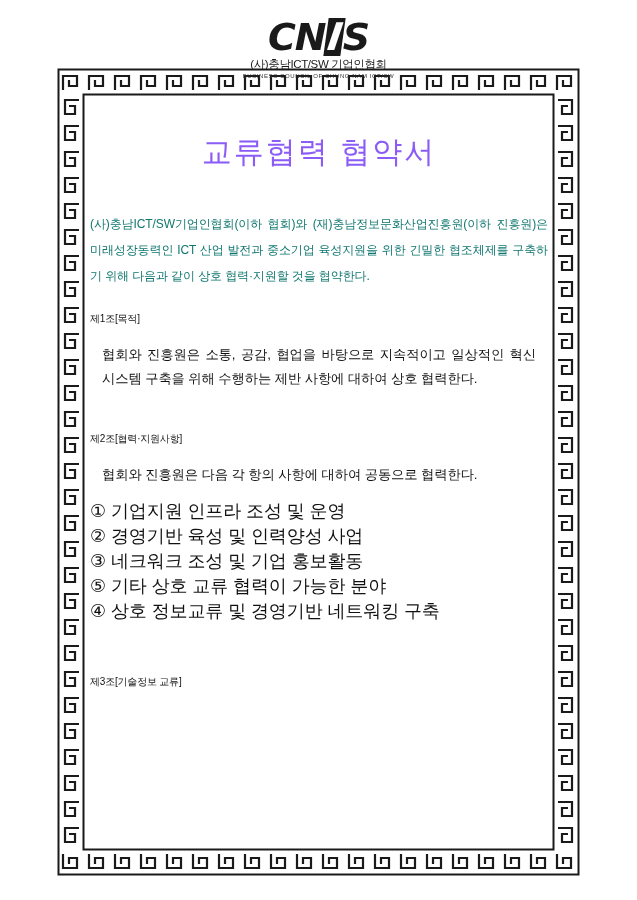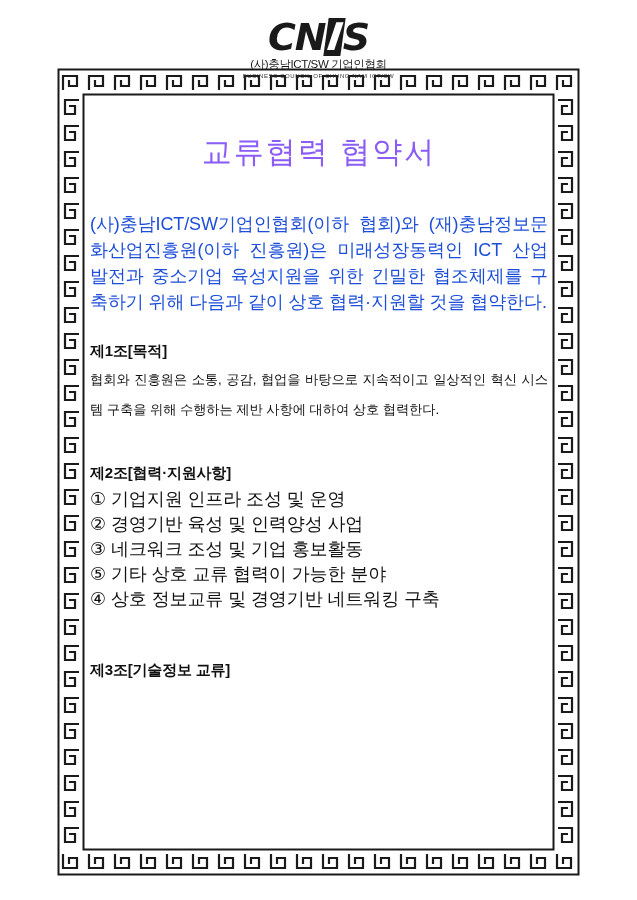--- a/index.html
+++ b/index.html
@@ -79,43 +79,43 @@
   .doc-title {
     text-align: center;
     font-size: 30px;
     font-weight: normal;
     letter-spacing: 2px;
     margin-top: 22px;
     margin-bottom: 38px;
     color: #8b5cf6;
   }
   .para {
-    font-size: 18px;
+    font-size: 12px;
     line-height: 26px;
     text-align: justify;
     text-justify: inter-character;
     letter-spacing: -0.1px;
-    margin: 0 0 18px 0;
-    color: #1d4ed8;
+    margin: 0 0 12px 0;
+    color: #0f766e;
   }
   .section {
     margin-bottom: 20px;
   }
   .section-head {
-    font-size: 15px;
-    font-weight: bold;
+    font-size: 10px;
+    font-weight: normal;
     line-height: 24px;
     margin: 0 0 2px 0;
     letter-spacing: -0.2px;
   }
   .section-body {
     font-size: 13.3px;
-    line-height: 30px;
+    line-height: 24px;
     letter-spacing: -0.1px;
-    margin: 0;
+    margin: 12px;
     text-align: justify;
   }
   .item {
     font-size: 18px;
     line-height: 25px;
     letter-spacing: -0.1px;
     margin: 0;
   }
   .item.indent-wrap {
     text-indent: 0;
@@ -271,20 +271,21 @@
 
   <div class="section">
     <p class="section-head">제1조[목적]</p>
     <p class="section-body">협회와 진흥원은 소통, 공감, 협업을 바탕으로 지속적이고 일상적인 혁신 시스템 구축을 위해 수행하는 제반 사항에 대하여 상호 협력한다.</p>
   </div>
 
   <div class="gap-md"></div>
 
   <div class="section">
     <p class="section-head">제2조[협력·지원사항]</p>
+    <p class="section-body">협회와 진흥원은 다음 각 항의 사항에 대하여 공동으로 협력한다.</p>
     <p class="item">
       <span class="num">①</span>
       <span>기업지원 인프라 조성 및 운영</span>
     </p>
     <p class="item">
       <span class="num">②</span>
       <span>경영기반 육성 및 인력양성 사업</span>
     </p>
     <p class="item">
       <span class="num">③</span>

